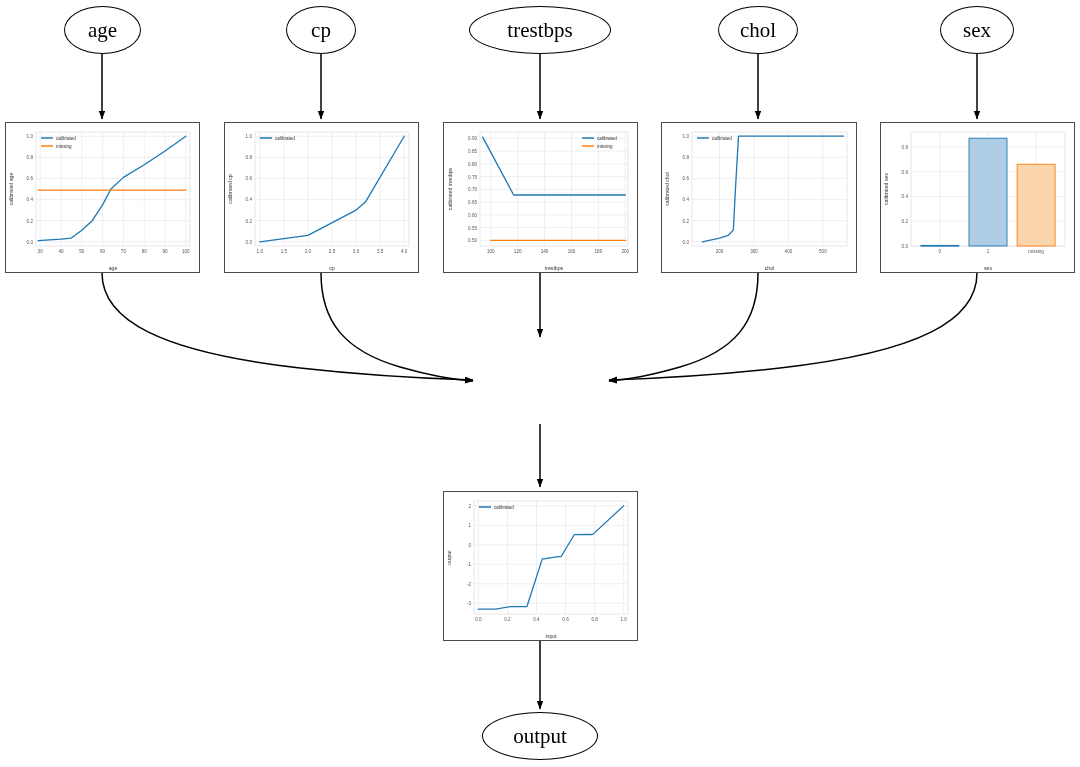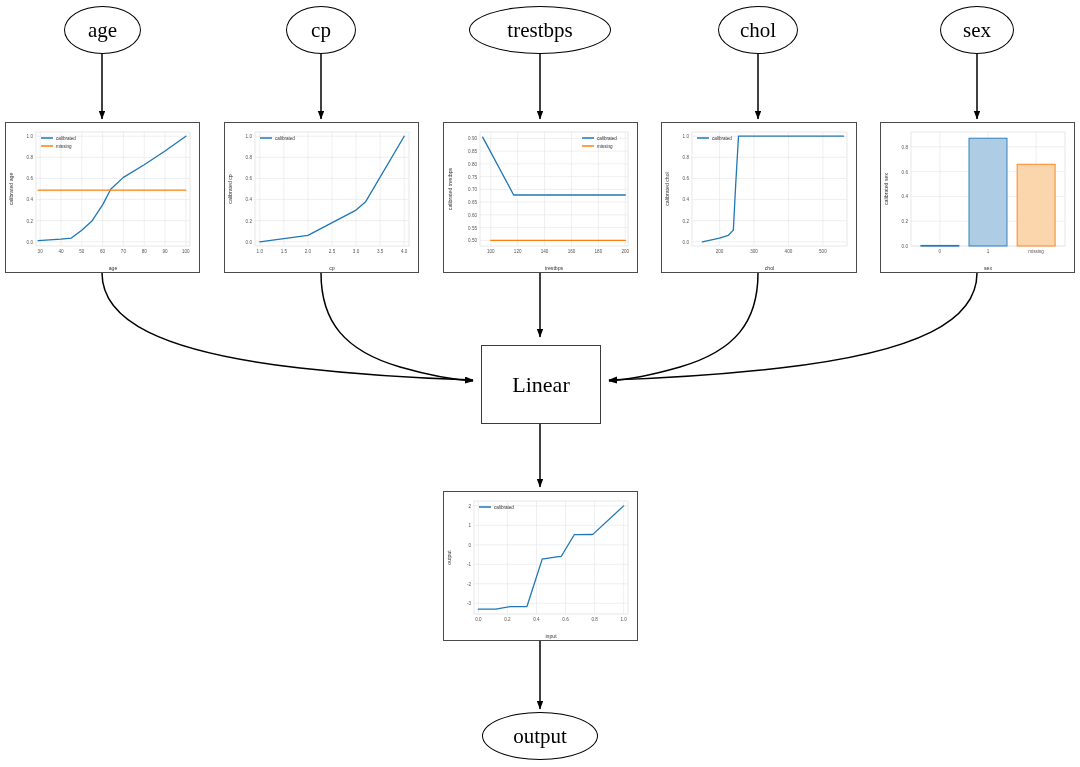--- a/index.html
+++ b/index.html
@@ -104,23 +104,20 @@
   <div class="node-ellipse" style="left:469px; top:6px; width:142px; height:48px; font-size:21px;">
     <span>trestbps</span>
   </div>
   <div class="node-ellipse" style="left:718px; top:6px; width:80px; height:48px; font-size:21px;">
     <span>chol</span>
   </div>
   <div class="node-ellipse" style="left:940px; top:6px; width:74px; height:48px; font-size:21px;">
     <span>sex</span>
   </div>
 
-  <div class="node-box" style="left:481px; top:345px; width:120px; height:79px; font-size:22px;">
-    <span>Linear</span>
-  </div>
 
   <div class="node-ellipse" style="left:482px; top:712px; width:116px; height:48px; font-size:21px;">
     <span>output</span>
   </div>
 
   <div class="chart-panel" style="left:5px; top:122px; width:195px; height:151px;">
     <svg class="chart-svg" width="193" height="149" viewBox="0 0 193 149">
         <rect x="30" y="9" width="154" height="114" fill="#ffffff" stroke="#d8d8de" stroke-width="0.6"></rect>
         <g stroke="#e8e8ec" stroke-width="0.7">
           <line x1="30" y1="118.77777777777777" x2="184" y2="118.77777777777777"></line>

